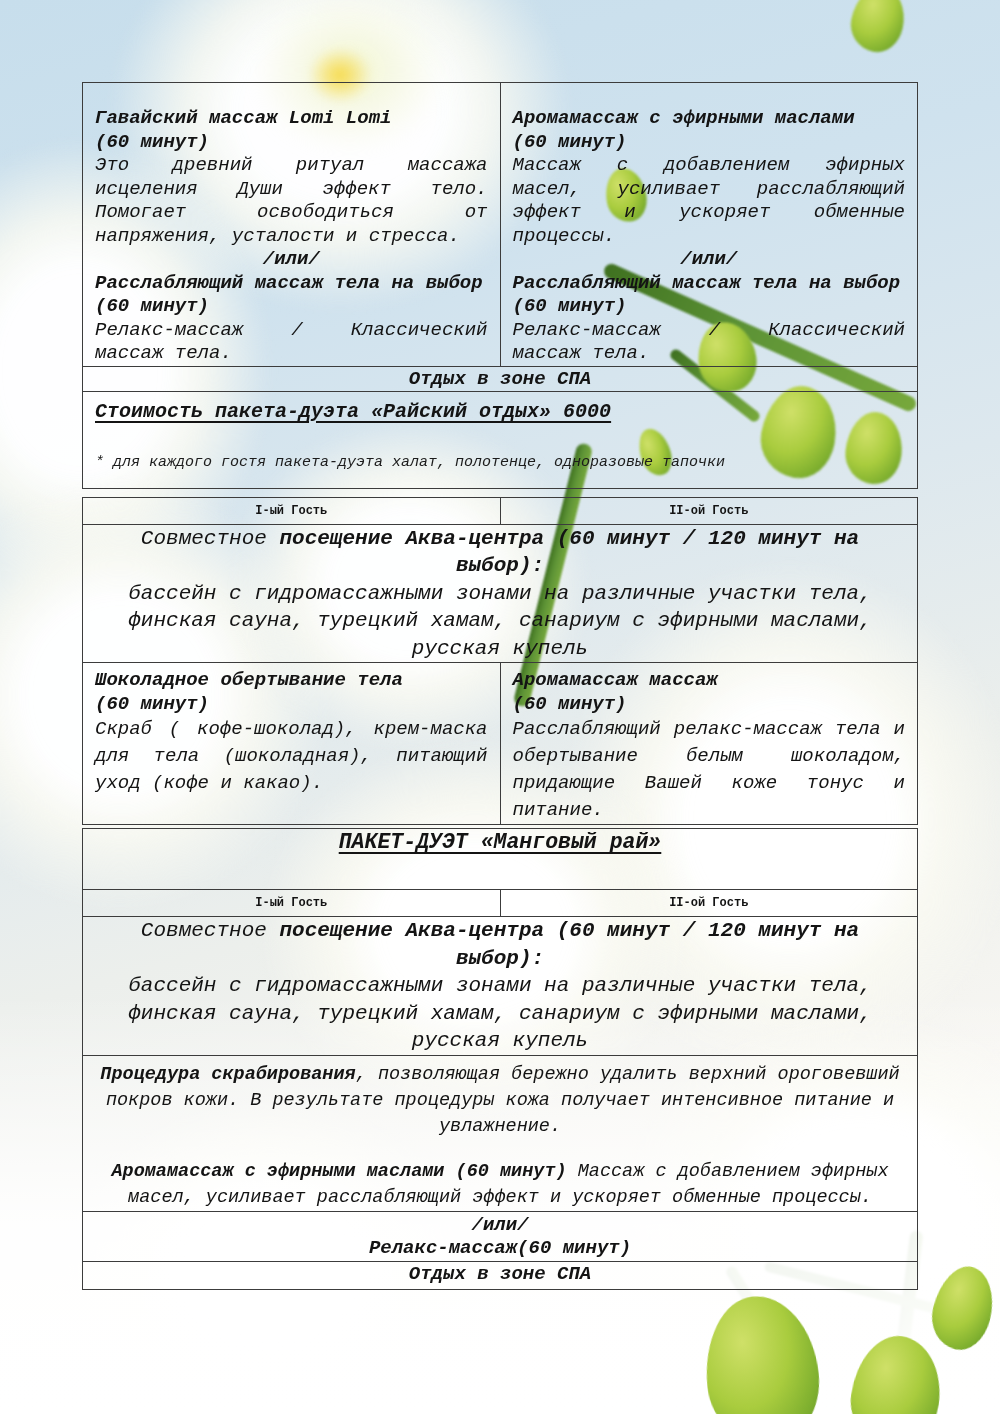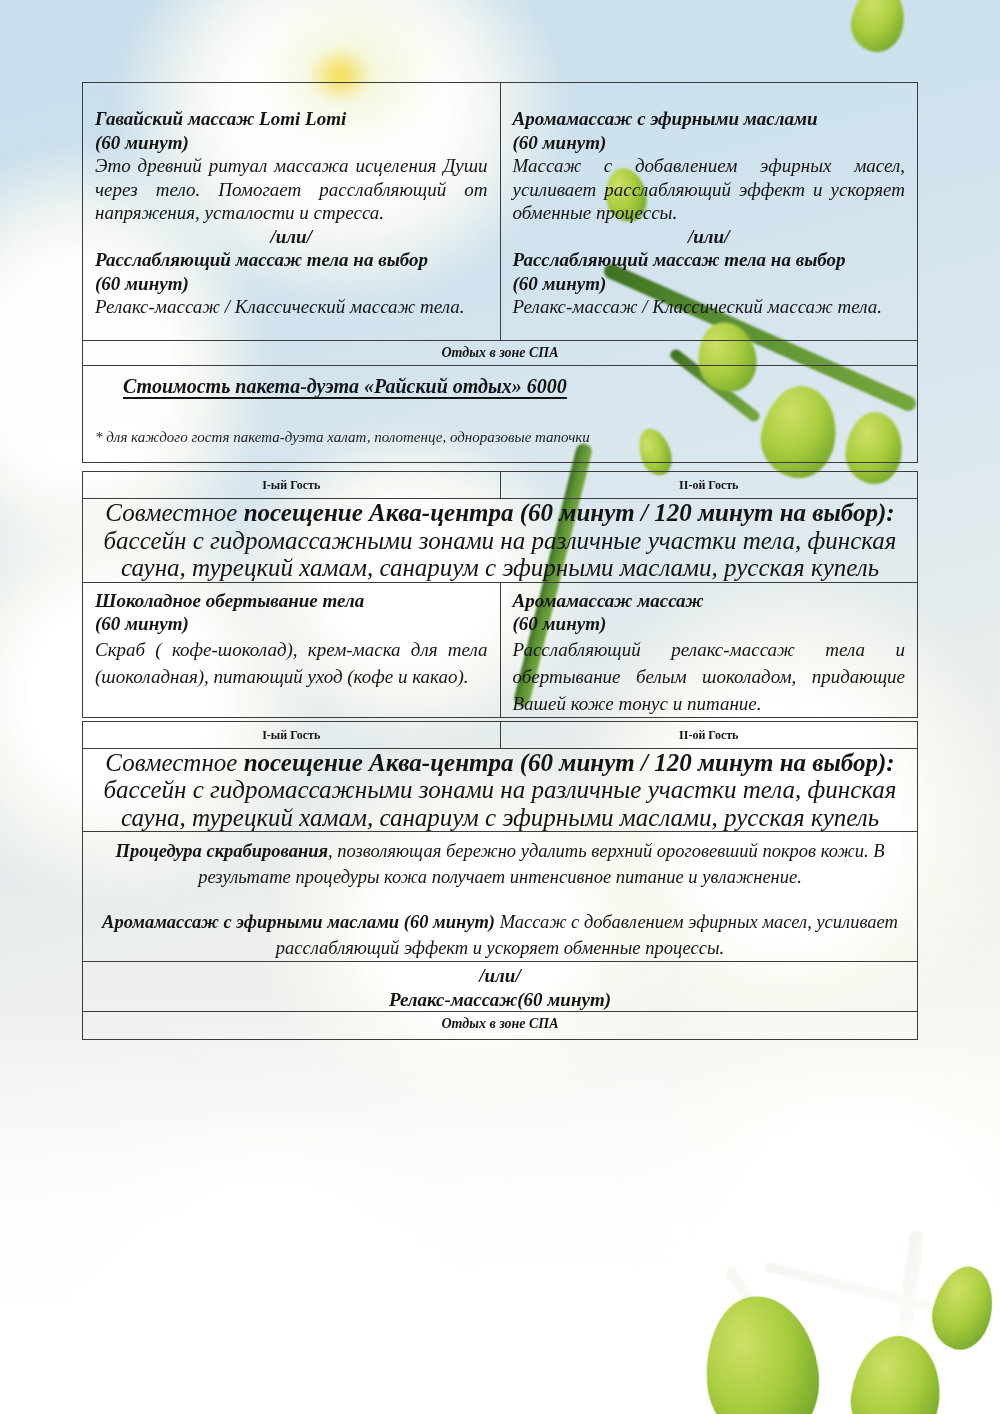--- a/index.html
+++ b/index.html
@@ -1,21 +1,21 @@
 <!DOCTYPE html>
 <html lang="ru"><head>
 <meta charset="utf-8">
 <style>
   html,body{margin:0;padding:0;}
   .page{
     position:relative;
     width:1000px;height:1414px;
     overflow:hidden;
     background:linear-gradient(165deg,#c7deec 0%,#cfe2ee 22%,#dde8ee 42%,#ecefec 60%,#f7f6f2 78%,#fdfdfb 100%);
-    font-family:Liberation Serif, serif;
+    font-family:Liberation Mono, monospace;
     color:#141414;
   }
   
   .bg{position:absolute;inset:0;z-index:0;pointer-events:none;}
   .petal{
     position:absolute;border-radius:50%;
     background:radial-gradient(closest-side,rgba(255,255,255,.97) 45%,rgba(250,250,242,.85) 65%,rgba(255,255,255,0) 100%);
     filter:blur(8px);
   }
   .petal-tint{
@@ -60,41 +60,40 @@
   .t3{margin-top:3px;}
   
   .bi{font-weight:bold;font-style:italic;}
   .it{font-style:italic;}
   .body-txt{font-style:italic;font-size:19px;line-height:23.5px;text-align:justify;}
   .head-txt{font-weight:bold;font-style:italic;font-size:19px;line-height:23.5px;}
   .or-line{font-weight:bold;font-style:italic;text-align:center;font-size:19px;line-height:23.5px;}
   .cell-pad{padding-top:24px;}
   .spa-row{
     font-weight:bold;font-style:italic;text-align:center;
-    font-size:14px;line-height:24px;padding-top:1px;
+    font-size:19px;line-height:24px;padding-top:1px;
   }
   .price-line{
     font-weight:bold;font-style:italic;font-size:20px;line-height:24px;
     text-decoration:underline;text-decoration-thickness:1.5px;text-underline-offset:4px;
     padding-top:8px;
-    margin-left:28px;
   }
   .footnote{
     font-style:italic;font-size:15px;line-height:18px;color:#1c1c1c;
   }
   .pkg-title{
     text-align:center;font-weight:bold;font-style:italic;font-size:21.5px;
     text-decoration:underline;text-decoration-thickness:1.6px;text-underline-offset:4px;
     padding-top:31px;line-height:26px;
   }
   .guest-head{
     text-align:center;font-weight:bold;font-size:12px;line-height:26px;padding-top:1px;
   }
   .aqua{
-    text-align:center;font-size:25px;line-height:27.5px;padding-top:5px;margin-left:28px;
+    text-align:center;font-size:21px;line-height:27.5px;padding-top:5px;margin-left:28px;
   }
   .center-par{text-align:center;font-size:18.5px;line-height:26px;font-style:italic;}
   .r-or{height:48px;}
 </style>
 </head>
 <body>
 
 <div class="page">
 
   <div class="bg">
@@ -132,21 +131,21 @@
 
   <div class="sheet">
 
     <table class="menu t1">
       <tbody>
           <tr style="height:258px;">
         <td style="width:50%;">
           <div class="cell-pad">
             <div class="head-txt">Гавайский массаж Lomi Lomi</div>
             <div class="head-txt">(60 минут)</div>
-            <div class="body-txt">Это древний ритуал массажа исцеления Души через тело. Помогает расслабляющий от напряжения, усталости и стресса.</div>
+            <div class="body-txt">Это древний ритуал массажа исцеления Души эффект тело. Помогает освободиться от напряжения, усталости и стресса.</div>
             <div class="or-line">/или/</div>
             <div class="head-txt">Расслабляющий массаж тела на выбор</div>
             <div class="head-txt">(60 минут)</div>
             <div class="body-txt">Релакс-массаж / Классический массаж тела.</div>
           </div>
         </td>
         <td style="width:50%;">
           <div class="cell-pad">
             <div class="head-txt">Аромамассаж с эфирными маслами</div>
             <div class="head-txt">(60 минут)</div>
@@ -196,20 +195,23 @@
             <div class="head-txt">(60 минут)</div>
             <div class="body-txt" style="line-height:27px;">Расслабляющий релакс-массаж тела и обертывание белым шоколадом, придающие Вашей коже тонус и питание.</div>
           </div>
         </td>
       </tr>
     </tbody>
       </table>
 
     <table class="menu t3">
       <tbody>
+          <tr style="height:61px;">
+        <td colspan="2" class="pkg-title">ПАКЕТ-ДУЭТ «Манговый рай»</td>
+      </tr>
       <tr style="height:27px;">
         <td class="guest-head" style="width:50%;">I-ый Гость</td>
         <td class="guest-head" style="width:50%;">II-ой Гость</td>
       </tr>
       <tr style="height:82px;">
         <td colspan="2" class="aqua">
           <div><span class="it">Совместное </span><span class="bi">посещение Аква-центра (60 минут / 120 минут на выбор):</span></div>
           <div class="it">бассейн с гидромассажными зонами на различные участки тела, финская сауна, турецкий хамам, санариум с эфирными маслами, русская купель</div>
         </td>
       </tr>

